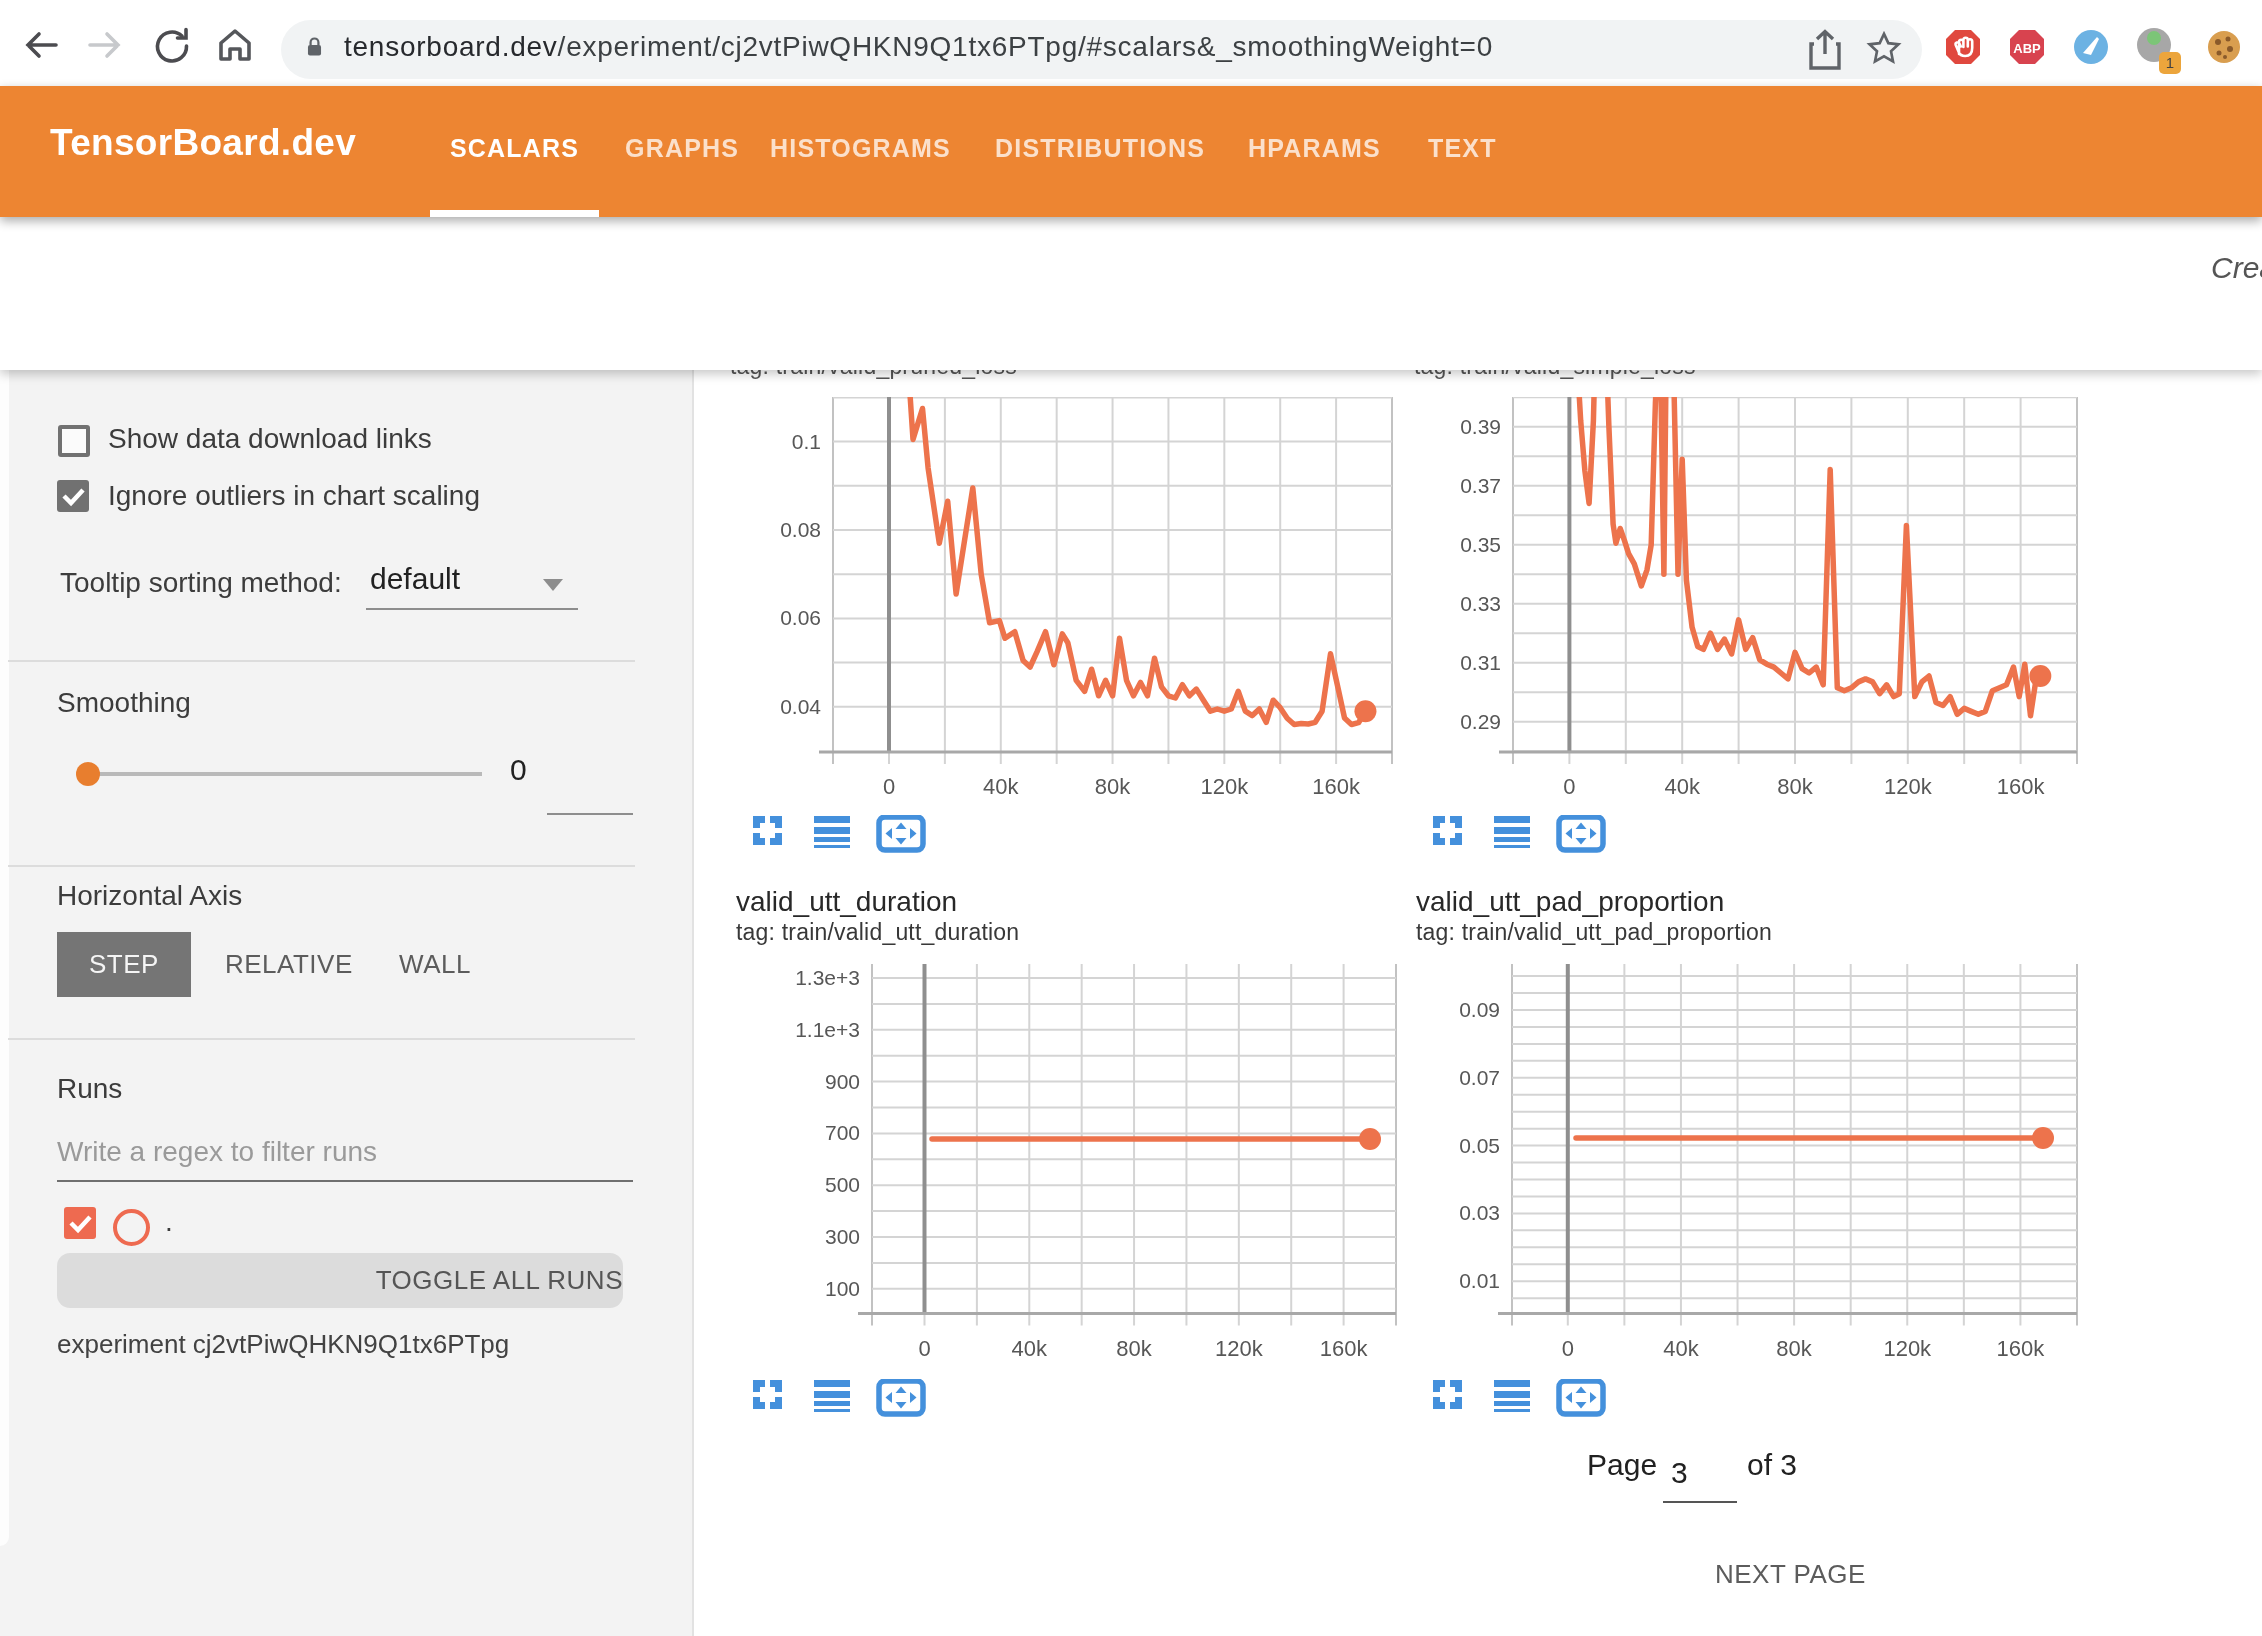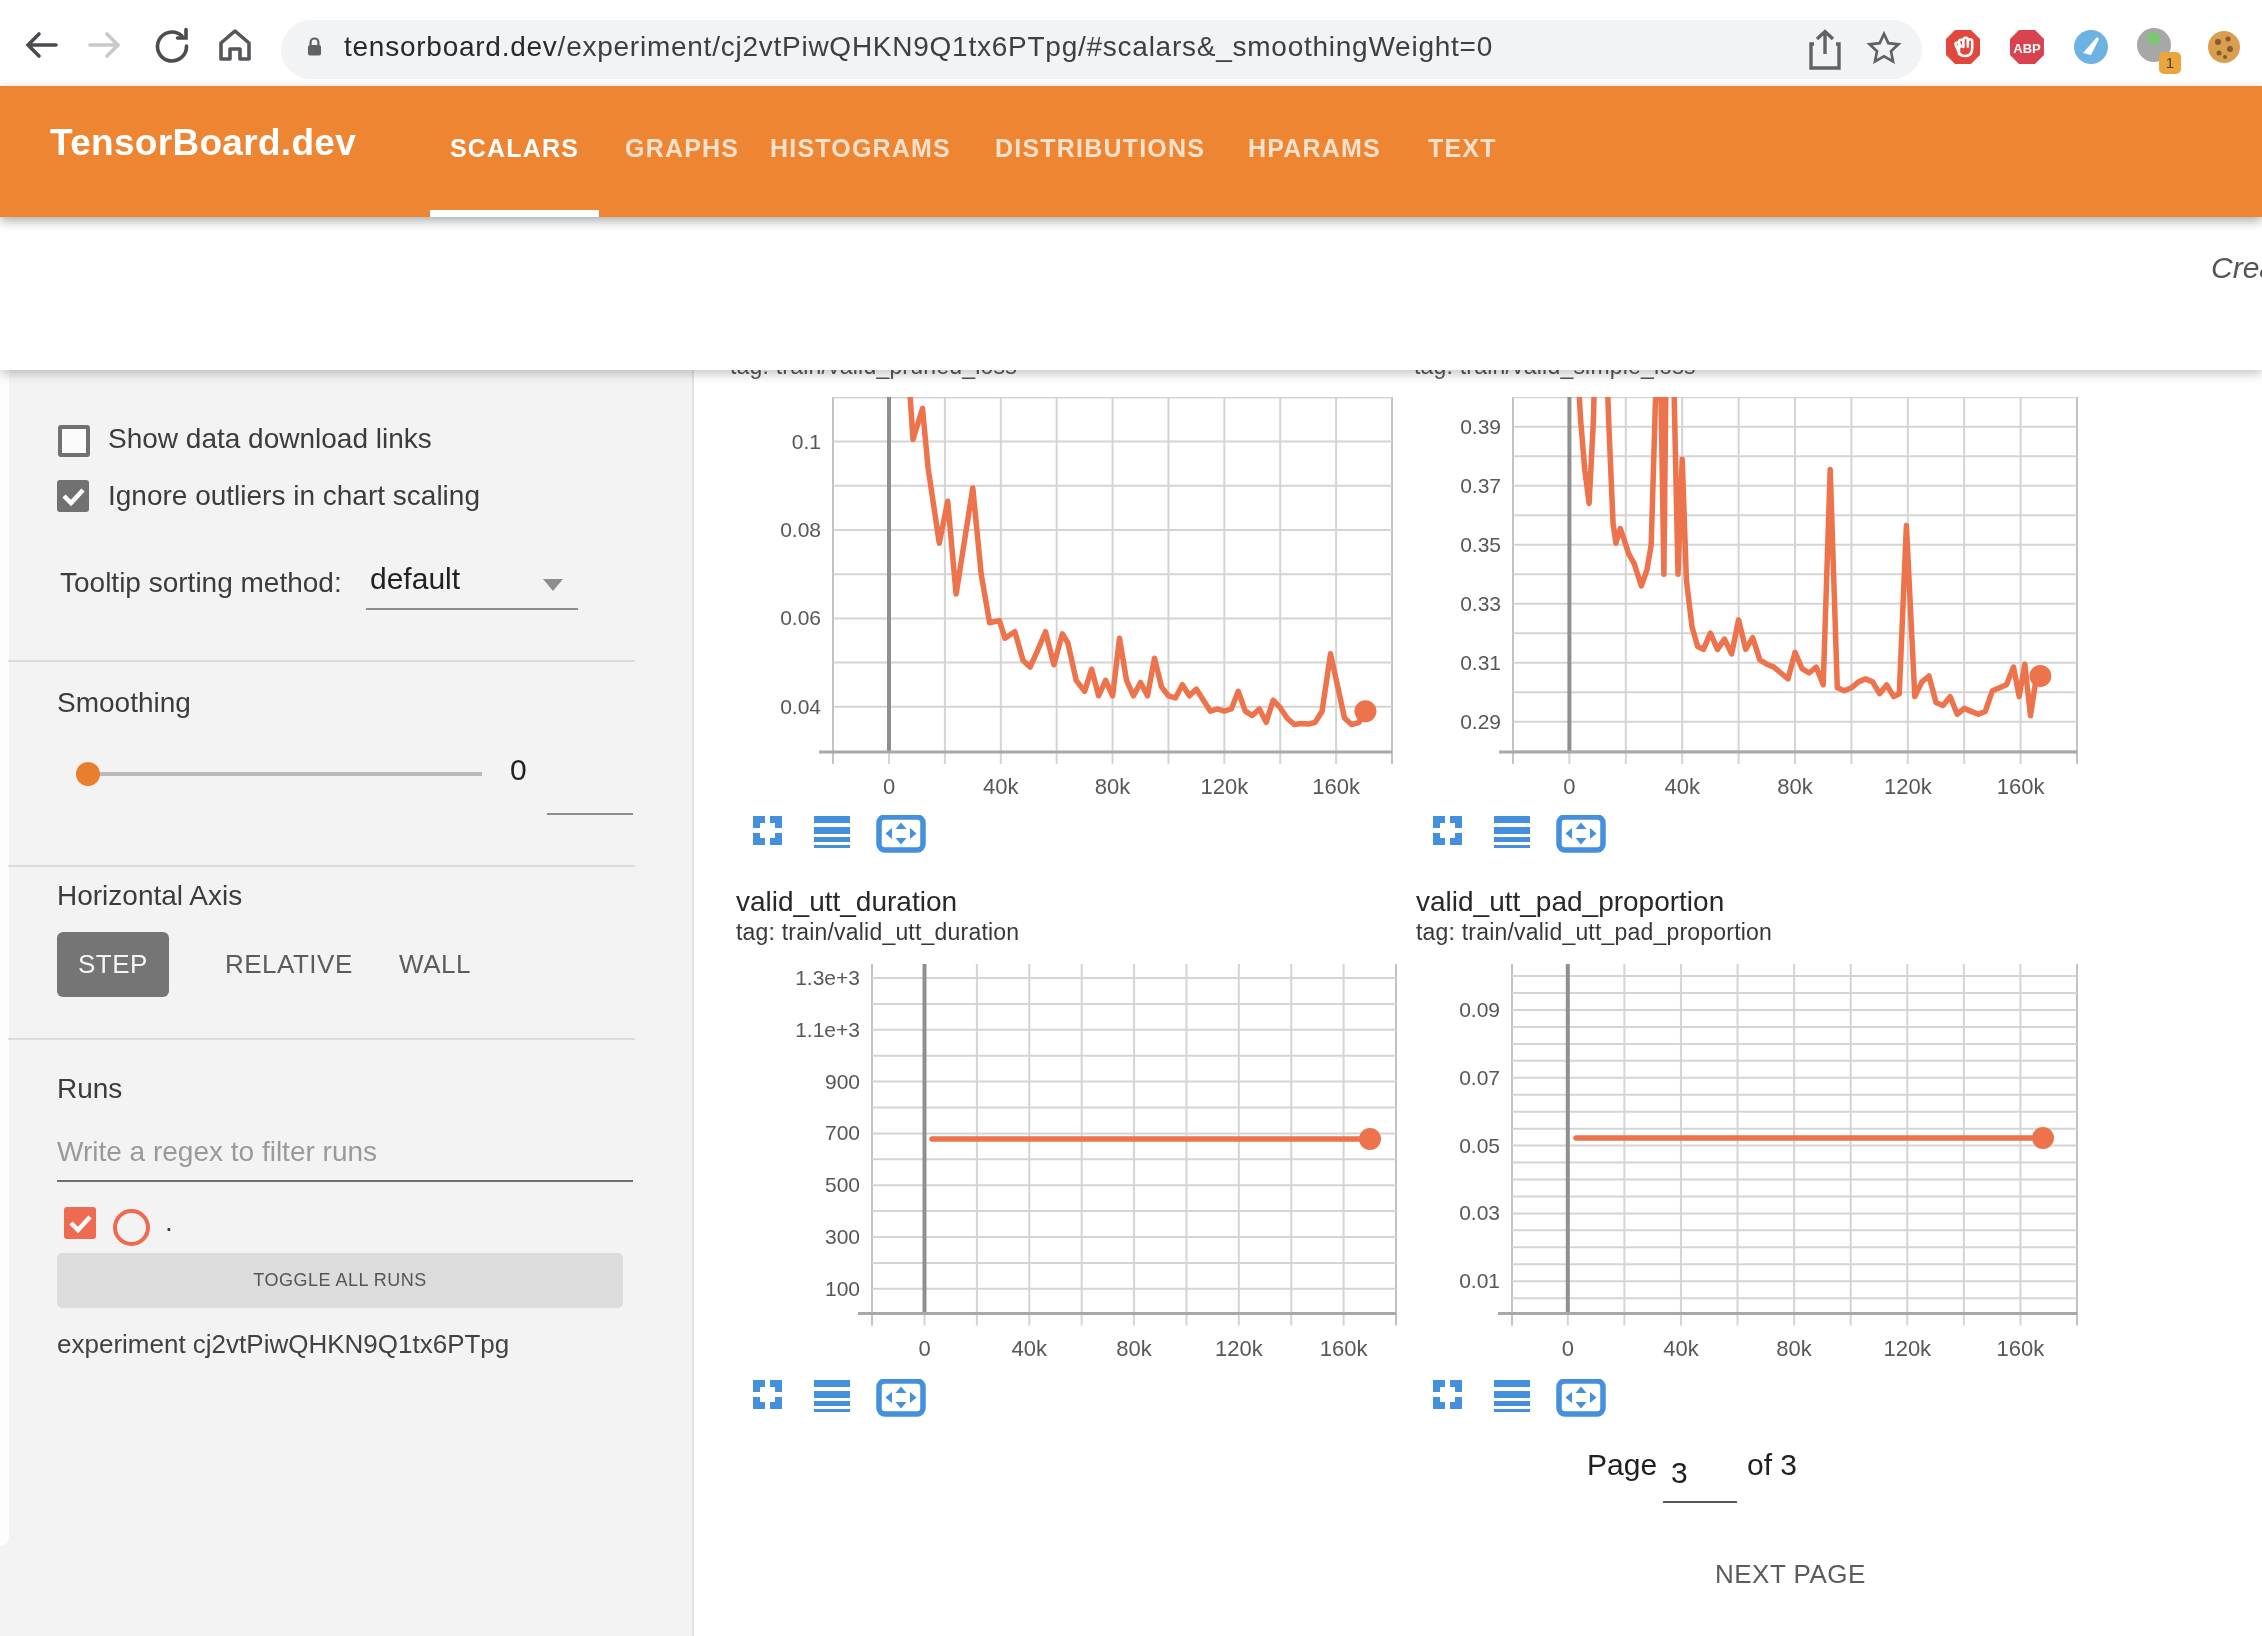--- a/index.html
+++ b/index.html
@@ -290,34 +290,34 @@
   <div style="position:absolute;left:366px;top:240px;width:212px;height:2px;background:#8d8d8d"></div>
   <div style="position:absolute;left:543px;top:211px;width:0;height:0;border-left:10px solid transparent;border-right:10px solid transparent;border-top:12px solid #8d8d8d"></div>
   <div style="position:absolute;left:8px;top:292px;width:627px;height:2px;background:#dcdcdc"></div>
   <div style="position:absolute;left:57px;top:319px;font-size:28px;color:#3c3c3c">Smoothing</div>
   <div style="position:absolute;left:88px;top:404px;width:394px;height:4px;background:#b9b9b9"></div>
   <div style="position:absolute;left:76px;top:394px;width:24px;height:24px;border-radius:50%;background:#e87e2e"></div>
   <div style="position:absolute;left:510px;top:385px;font-size:30px;color:#212121">0</div>
   <div style="position:absolute;left:547px;top:445px;width:86px;height:2px;background:#8d8d8d"></div>
   <div style="position:absolute;left:8px;top:497px;width:627px;height:2px;background:#dcdcdc"></div>
   <div style="position:absolute;left:57px;top:512px;font-size:28px;color:#3c3c3c">Horizontal Axis</div>
-  <div style="position:absolute;left:57px;top:564px;width:112px;height:65px;background:#757575;border-radius:6px;text-align:center;line-height:65px;font-size:26px;color:#f5f5f5;letter-spacing:0.5px">STEP</div>
+  <div style="position:absolute;left:57px;top:564px;width:134px;height:65px;background:#757575;border-radius:0;text-align:center;line-height:65px;font-size:26px;color:#f5f5f5;letter-spacing:0.5px">STEP</div>
   <div style="position:absolute;left:225px;top:564px;width:116px;height:65px;text-align:right;line-height:65px;font-size:26px;color:#5c5c5c;letter-spacing:0.5px">RELATIVE</div>
   <div style="position:absolute;left:395px;top:564px;width:80px;height:65px;text-align:center;line-height:65px;font-size:26px;color:#5c5c5c;letter-spacing:0.5px">WALL</div>
   <div style="position:absolute;left:8px;top:670px;width:627px;height:2px;background:#dcdcdc"></div>
   <div style="position:absolute;left:57px;top:705px;font-size:28px;color:#3c3c3c">Runs</div>
   <div style="position:absolute;left:57px;top:768px;font-size:28px;color:#9a9a9a">Write a regex to filter runs</div>
   <div style="position:absolute;left:57px;top:812px;width:576px;height:2px;background:#6f6f6f"></div>
   <div style="position:absolute;left:64px;top:839px;width:32px;height:32px;border-radius:3px;background:#ee6a50">
 <svg width="32" height="32" viewBox="0 0 32 32">
           <path d="M7 16 l7 7 l12 -13" stroke="#fff" stroke-width="4.5" fill="none"></path>
         </svg></div>
   <div style="position:absolute;left:113px;top:841px;width:29px;height:29px;border:4px solid #ee6a50;border-radius:50%"></div>
   <div style="position:absolute;left:165px;top:838px;font-size:28px;color:#3c3c3c">.</div>
-  <div style="position:absolute;left:57px;top:885px;width:566px;height:55px;background:#dcdcdc;border-radius:5px;text-align:center;line-height:55px;font-size:18px;color:#555;letter-spacing:0.5px">TOGGLE ALL RUNS</div>
+  <div style="position:absolute;left:57px;top:885px;width:566px;height:55px;background:#dcdcdc;border-radius:13px;text-align:right;line-height:55px;font-size:26px;color:#555;letter-spacing:0.5px">TOGGLE ALL RUNS</div>
   <div style="position:absolute;left:57px;top:961px;font-size:26px;color:#424242">experiment cj2vtPiwQHKN9Q1tx6PTpg</div>
 </div>
 <div style="position:absolute;left:0;top:0;width:2262px;height:86px;background:#fff"></div>
     <svg style="position:absolute;left:20px;top:26px" width="240" height="40" viewBox="0 0 240 40">
 <g stroke="#4c4c50" stroke-width="3.6" fill="none" stroke-linecap="round">
 <path d="M36 19 H8 M19 8 L8 19 L19 30"></path>
 </g>
 <g stroke="#c7c9cc" stroke-width="3.6" fill="none" stroke-linecap="round">
 <path d="M70 19 H98 M87 8 L98 19 L87 30"></path>
 </g>

